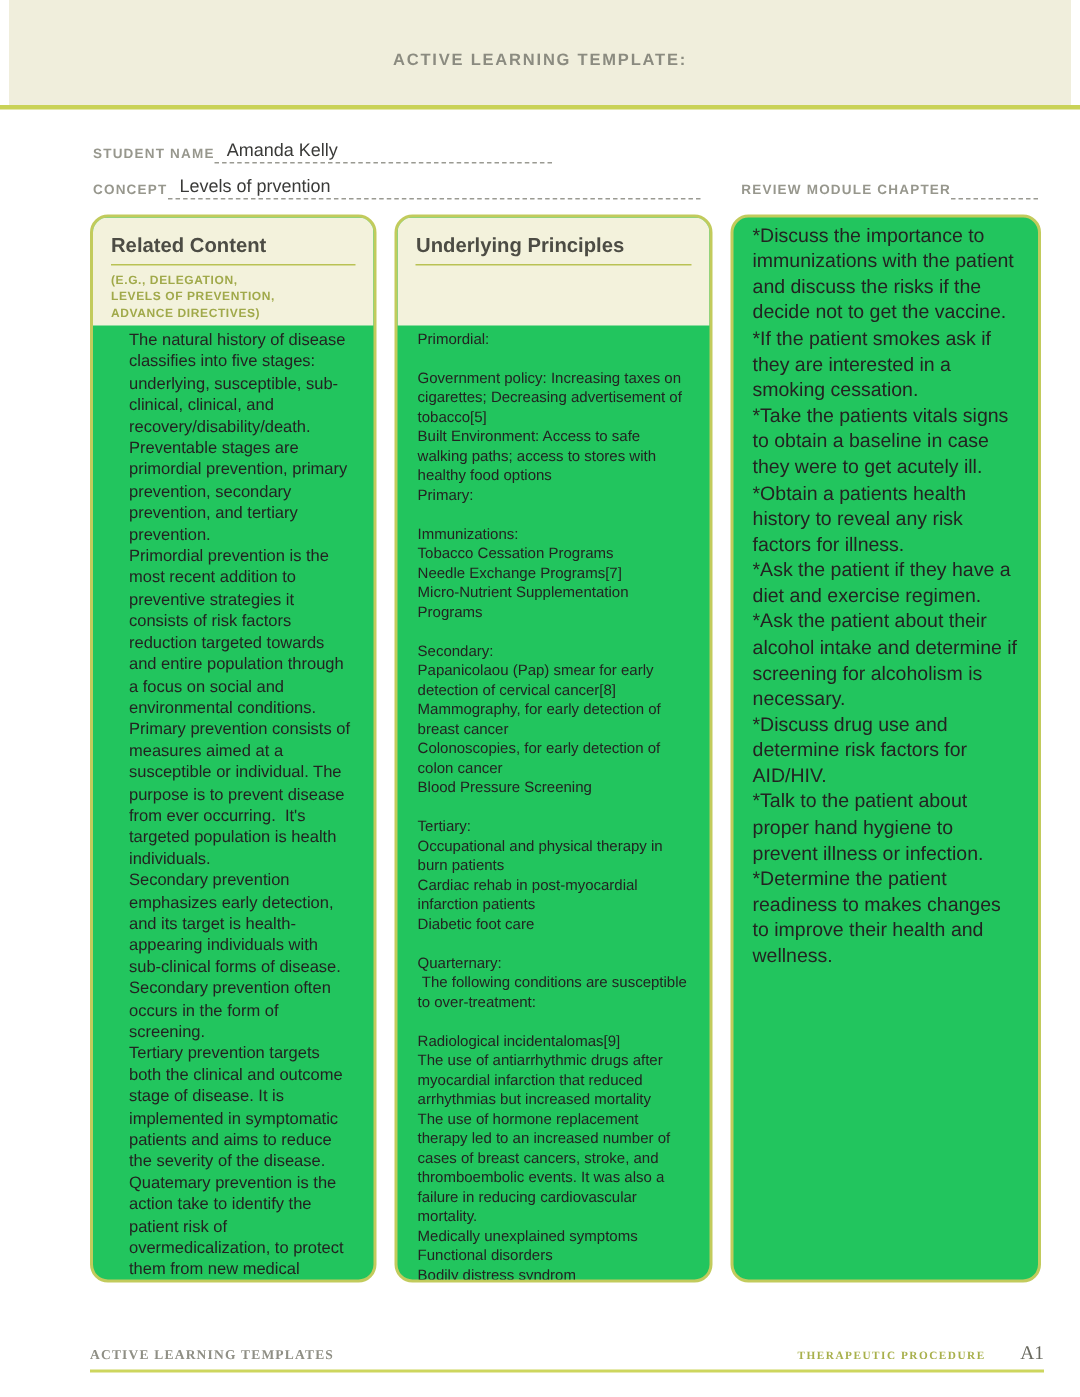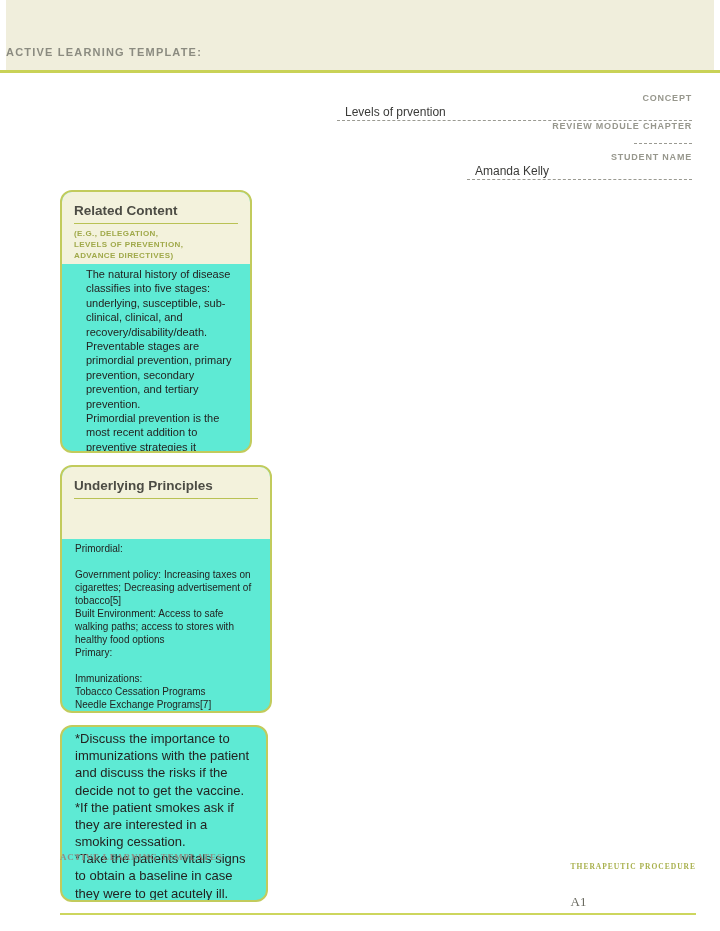--- a/index.html
+++ b/index.html
@@ -1,15 +1,15 @@
 <!DOCTYPE html>
 <html><head>
 <meta charset="utf-8">
 <style>
-  * { margin: 0; padding: 0; box-sizing: border-box; flex-direction: column; }
+  * { margin: 0; padding: 0; box-sizing: border-box; }
   html, body { background: #ffffff; }
   body {
     width: 720px; height: 931px;
     font-family: "Liberation Sans", sans-serif;
     color: #2e2e2c;
     position: relative;
     overflow: hidden;
   }
 
   
@@ -81,21 +81,21 @@
   
   .cards {
     display: flex;
     gap: 12px;
     margin: 10px 26px 0 60px;
     height: 712px;
   }
   .card {
     border: 2px solid #c2cb5c;
     border-radius: 12px;
-    background: #5eead4;
+    background: #22c55e;
     overflow: hidden;
     display: flex;
     flex-direction: column;
   }
   .card-1 { width: 192px; }
   .card-2 { width: 212px; }
   .card-3 { width: 208px; }
   .card-header {
     background: #f3f2dc;
     padding: 11px 12px 6px 12px;
@@ -157,28 +157,28 @@
 </head>
 <body>
 
 <div class="band">
   <span class="tmpl-label">ACTIVE LEARNING TEMPLATE:</span>
 </div>
 <div class="accent-rule"></div>
 
 <div class="form-area">
   <div class="form-row">
+    <span class="form-label">STUDENT NAME</span>
+    <span class="form-value fill-name">Amanda Kelly</span>
+  </div>
+  <div class="form-row">
     <span class="form-label">CONCEPT</span>
     <span class="form-value fill-concept">Levels of prvention</span>
     <span class="review-label">REVIEW MODULE CHAPTER</span>
     <span class="review-blank"></span>
-  </div>
-  <div class="form-row">
-    <span class="form-label">STUDENT NAME</span>
-    <span class="form-value fill-name">Amanda Kelly</span>
   </div>
 </div>
 
 <div class="cards">
 
   <div class="card card-1">
     <div class="card-header">
       <div class="card-title">Related Content</div>
       <div class="card-subtitle">(E.G., DELEGATION,
 LEVELS OF PREVENTION,

